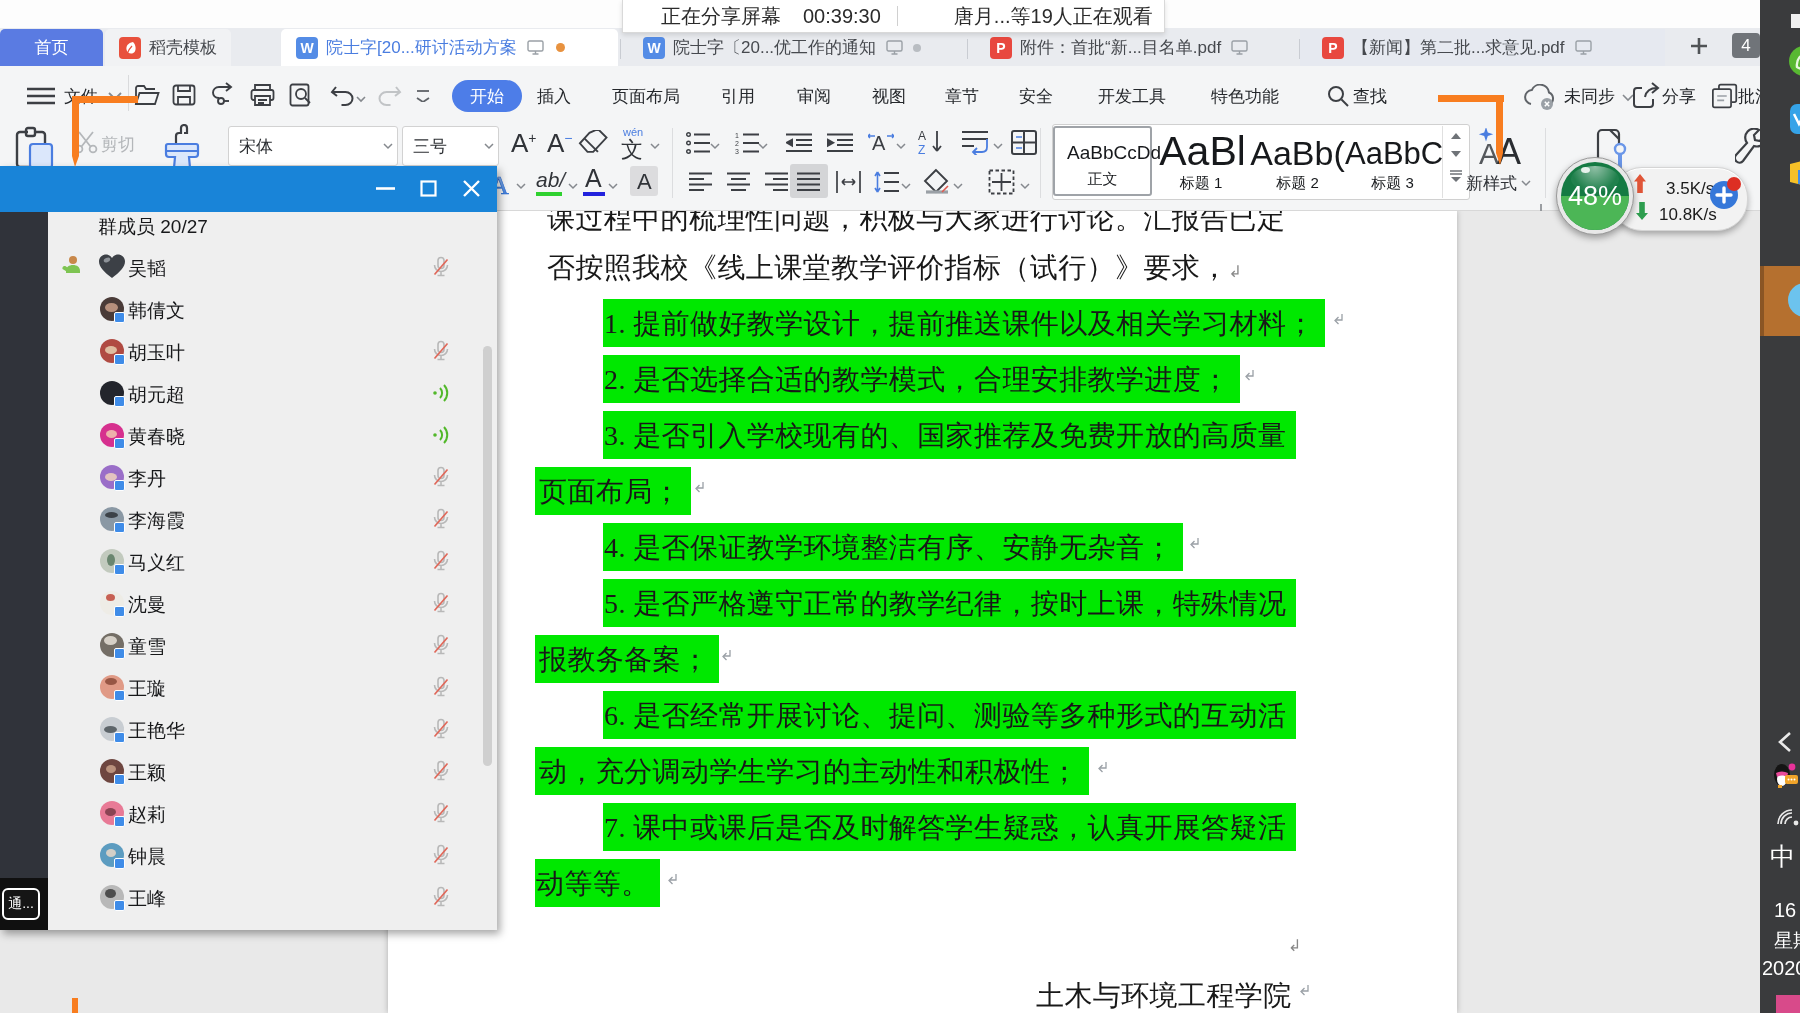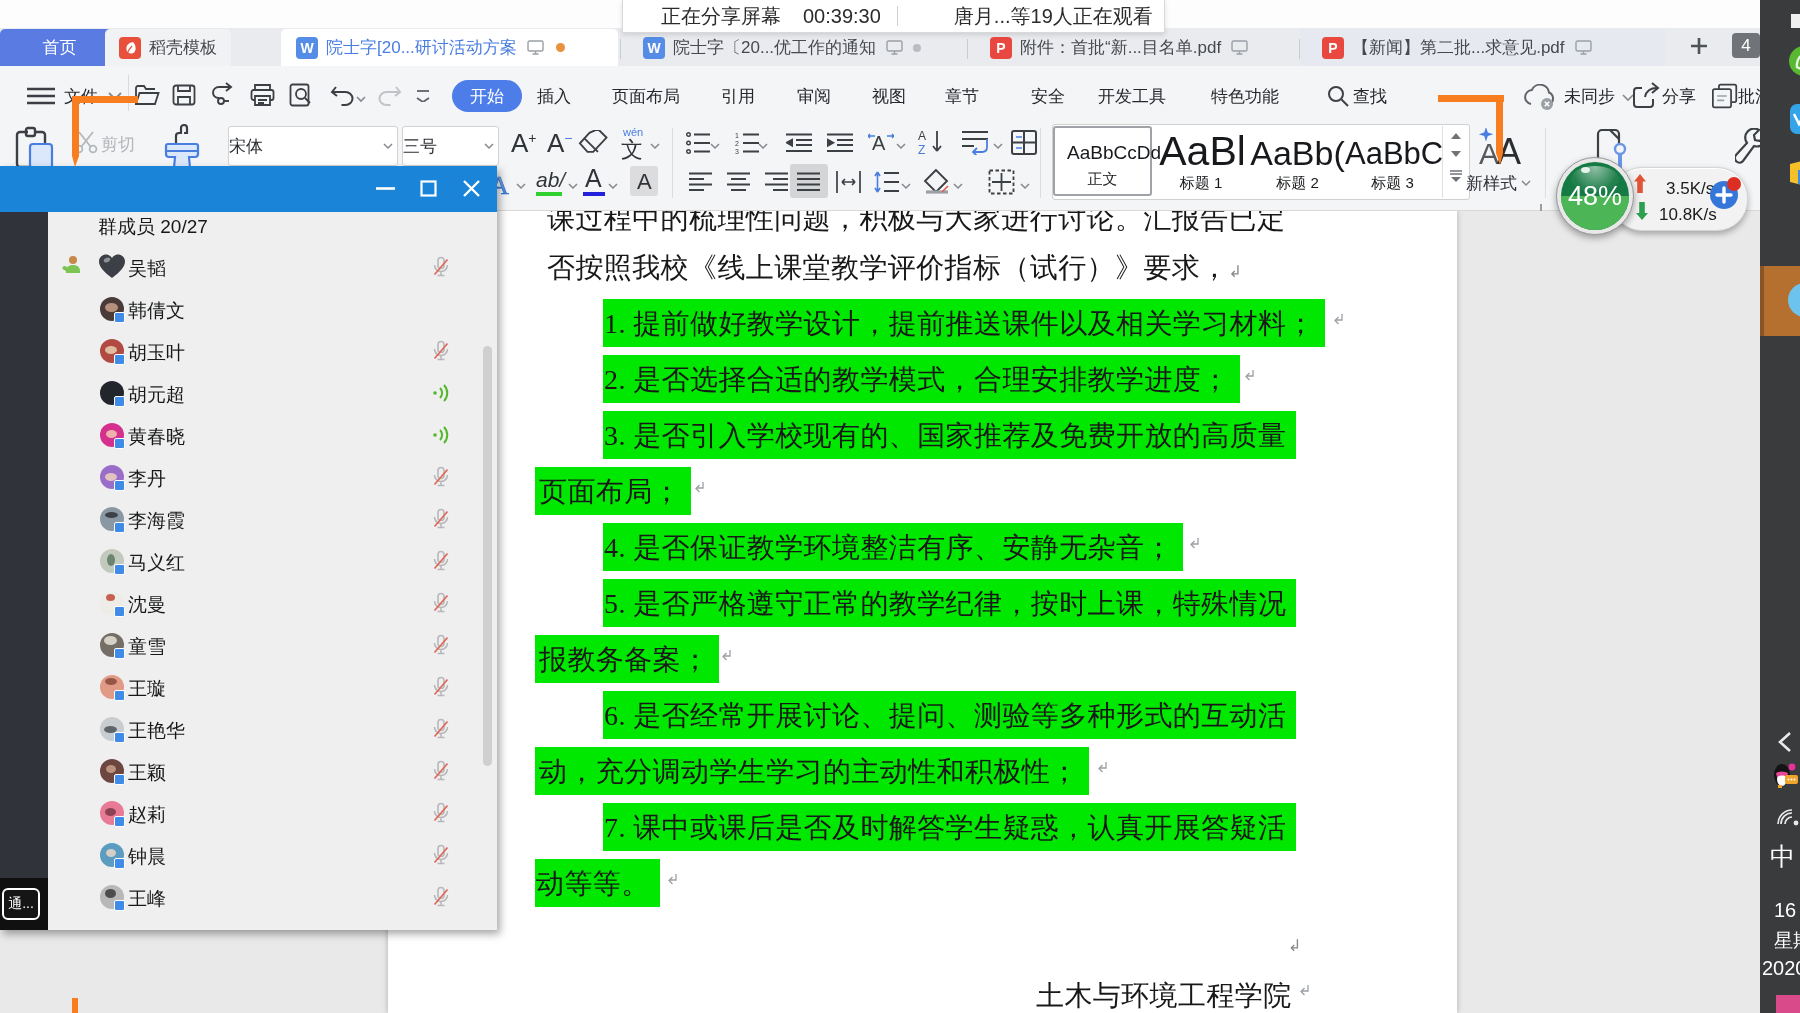--- a/index.html
+++ b/index.html
@@ -8,21 +8,21 @@
 #tabbar{left:0;top:28px;width:1800px;height:38px;background:#e9ebef;}
 .tab{position:absolute;top:29px;height:37px;display:flex;align-items:center;font-size:17px;color:#46494e;}
 .tabicon{width:22px;height:22px;border-radius:4px;margin-right:8px;display:flex;align-items:center;justify-content:center;color:#fff;font-size:14px;font-weight:bold;flex:0 0 auto;}
 .moni{margin-left:10px;flex:0 0 auto;}
 .tabsep{position:absolute;top:39px;width:1px;height:20px;background:#c9ccd2;}
 
 #menurow{left:0;top:66px;width:1800px;height:54px;background:#f4f5f6;}
 .mitem{position:absolute;top:85px;font-size:17px;color:#24272b;white-space:nowrap;}
 
 #toolrow{left:0;top:120px;width:1800px;height:91px;background:#f4f5f6;border-bottom:1px solid #d8d8d8;box-sizing:border-box;}
-.combo{position:absolute;background:#fff;border:1px solid #d2d2d2;border-radius:3px;box-sizing:border-box;font-size:17px;color:#2a2d31;display:flex;align-items:center;}
+.combo{position:absolute;background:#fff;border:1px solid #d2d2d2;border-radius:3px;box-sizing:border-box;font-size:17px;color:#2a2d31;display:flex;align-items:center;padding-left:10px;}
 .tbtxt{position:absolute;font-size:17px;color:#303338;}
 
 #gallery{left:1052px;top:124px;width:418px;height:76px;background:#fff;border:1px solid #d0d0d0;border-radius:3px;box-sizing:border-box;}
 .gcell{position:absolute;top:126px;height:72px;text-align:center;color:#17191c;}
 .glabel{position:absolute;bottom:5px;width:100%;font-size:15px;}
 
 #canvas{left:0;top:211px;width:1800px;height:802px;background:#e9e9e9;overflow:hidden;}
 #page{position:absolute;left:388px;top:0;width:1069px;height:802px;background:#fff;box-shadow:0 0 6px rgba(0,0,0,0.25);}
 .dline{position:absolute;white-space:nowrap;font-family:"Liberation Serif",serif;font-size:28px;color:#181818;height:56px;line-height:56px;letter-spacing:0.4px;}
 .hl{background:#00e800;padding:9px 10px 8px 1px;}
@@ -44,21 +44,21 @@
 .orange{position:absolute;background:#f87d1f;}
 .pmark{position:absolute;width:13px;height:13px;}
 svg{display:block;}
 </style></head>
 <body>
 <div id="app">
 
 <div class="abs" id="tabbar"></div>
 <div id="tabs">
 
-  <div class="tab" style="left:0;width:119px;background:#5a7be2;border-radius:5px 5px 0 0;color:#fff;justify-content:center;">首页</div>
+  <div class="tab" style="left:0;width:103px;background:#5a7be2;border-radius:5px 5px 0 0;color:#fff;justify-content:center;">首页</div>
 
   <div class="tab" style="left:105px;width:126px;background:#f1f2f4;border-radius:5px 5px 0 0;padding-left:14px;box-sizing:border-box;">
     <div class="tabicon" style="background:#e8503c;">
       <svg width="16" height="16" viewBox="0 0 16 16">
             <path d="M11 2C6 3 4 6 4.5 9.5 5 12.5 7.5 14 10 13.5 12.5 13 14 10.5 13.5 7 13.2 4.8 12.2 3 11 2z" fill="#fff"></path>
             <path d="M5 14c1-3 2.5-5.5 5-8" stroke="#e8503c" stroke-width="1.2" fill="none"></path>
           </svg>
     </div>稻壳模板
   </div>
 
@@ -182,21 +182,21 @@
         <path d="M2 1h12" stroke="#5f6368" stroke-width="1.8"></path>
       </svg>
 
   <div class="abs" style="left:452px;top:80px;width:70px;height:32px;border-radius:16px;background:#4d7de8;color:#fff;font-size:17px;display:flex;align-items:center;justify-content:center;">开始</div>
   <div class="mitem" style="left:537px;">插入</div>
   <div class="mitem" style="left:612px;">页面布局</div>
   <div class="mitem" style="left:721px;">引用</div>
   <div class="mitem" style="left:797px;">审阅</div>
   <div class="mitem" style="left:872px;">视图</div>
   <div class="mitem" style="left:945px;">章节</div>
-  <div class="mitem" style="left:1019px;margin-left:12px;">安全</div>
+  <div class="mitem" style="left:1019px;">安全</div>
   <div class="mitem" style="left:1098px;">开发工具</div>
   <div class="mitem" style="left:1211px;">特色功能</div>
   <svg class="abs" style="left:1327px;top:85px;" width="22" height="22" viewBox="0 0 22 22">
         <g fill="none" stroke="#3c3f44" stroke-width="2">
           <circle cx="9" cy="9" r="7"></circle>
           <path d="M14.5 14.5L21 21"></path>
         </g>
       </svg>
   <div class="mitem" style="left:1353px;">查找</div>
 

